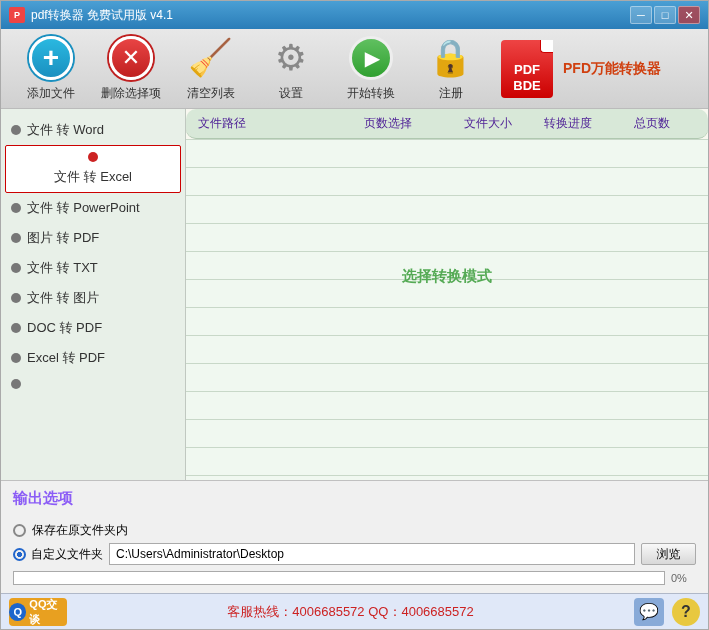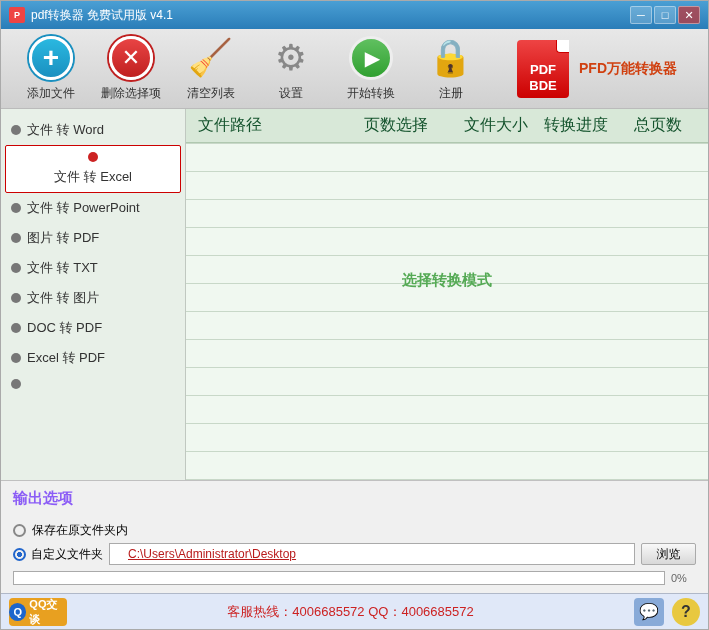--- a/index.html
+++ b/index.html
@@ -250,22 +250,23 @@
     .file-table {
       flex: 1;
       overflow: hidden;
     }
     .table-header {
       display: grid;
       grid-template-columns: 1fr 100px 80px 90px 70px;
       background: #d8e8d8;
       border-bottom: 1px solid #b0c8b0;
       padding: 4px 8px;
-      font-size: 16px;
-      color: #14532d;
+      font-size: 12px;
+      color: #4c1d95;
+      border-radius: 10px;
     }
     .table-header span { padding: 2px 4px; }
     .table-body {
       background: #f0f8f0;
       height: calc(100% - 28px);
       position: relative;
     }
     .select-mode-text {
       position: absolute;
       top: 40%;
@@ -320,24 +321,23 @@
       display: flex;
       align-items: center;
       gap: 6px;
       margin-bottom: 6px;
     }
     .path-input {
       flex: 1;
       height: 22px;
       border: 1px solid #aaa;
       background: white;
-      padding: 2px 18px;
-      font-size: 12px;
-      color: #b91c1c;
-      text-decoration: underline;
+      padding: 2px 6px;
+      font-size: 12px;
+      color: #000000;
     }
     .browse-btn {
       width: 55px;
       height: 22px;
       background: linear-gradient(to bottom, #f8f8f8, #d8d8d8);
       border: 1px solid #aaa;
       border-radius: 2px;
       font-size: 12px;
       cursor: pointer;
       display: flex;
@@ -475,21 +475,21 @@
       <span class="toolbar-label">开始转换</span>
     </div>
     <div class="toolbar-item">
       <div class="toolbar-icon">
         <span class="icon-lock">🔒</span>
       </div>
       <span class="toolbar-label">注册</span>
     </div>
 
     <div class="pdf-logo-area">
-      <div style="display:flex;align-items:center;gap:6px;margin-left:16px;">
+      <div style="display:flex;align-items:center;gap:6px;">
         <div class="pdf-icon-big">
           <span class="pdf-icon-text">PDF<br>BDE</span>
         </div>
         <span class="pdf-brand-text">PFD万能转换器</span>
       </div>
     </div>
   </div>
 
   <div class="main-content">
 

